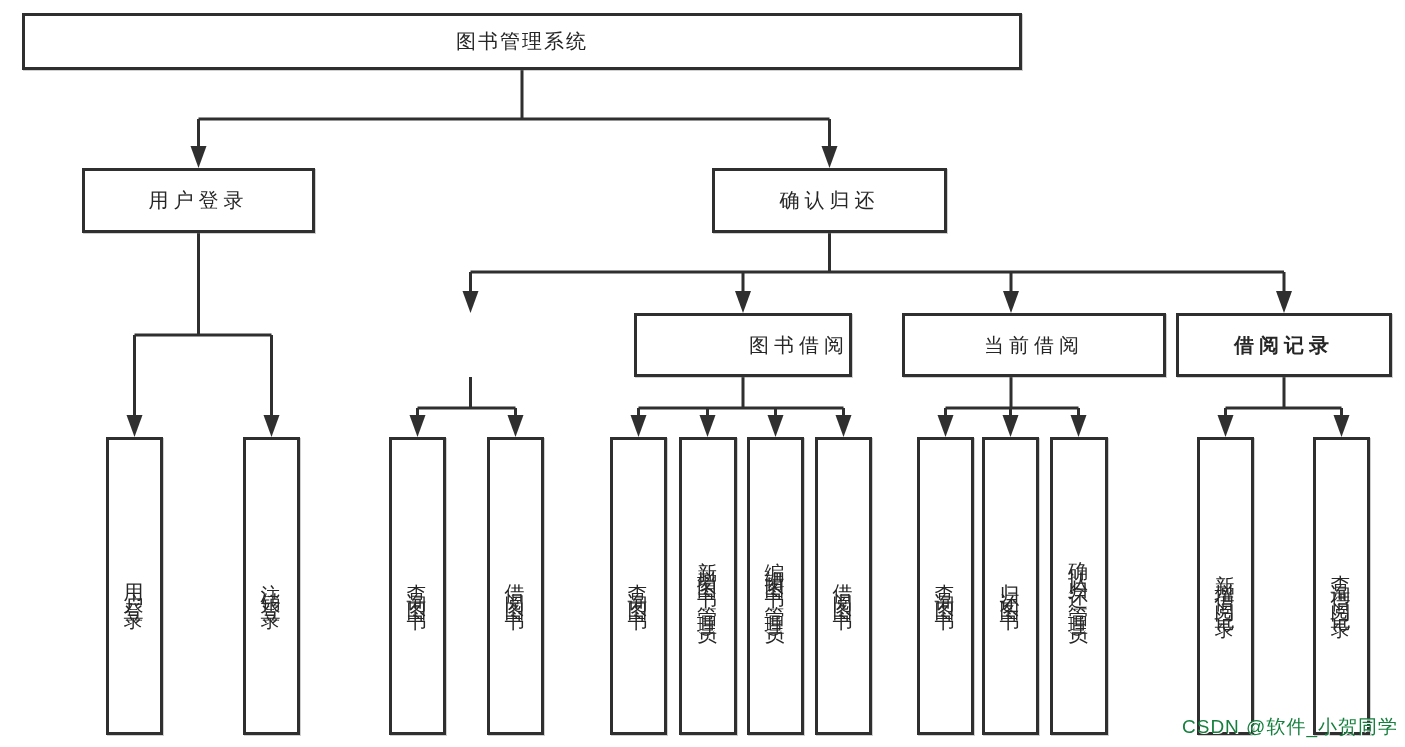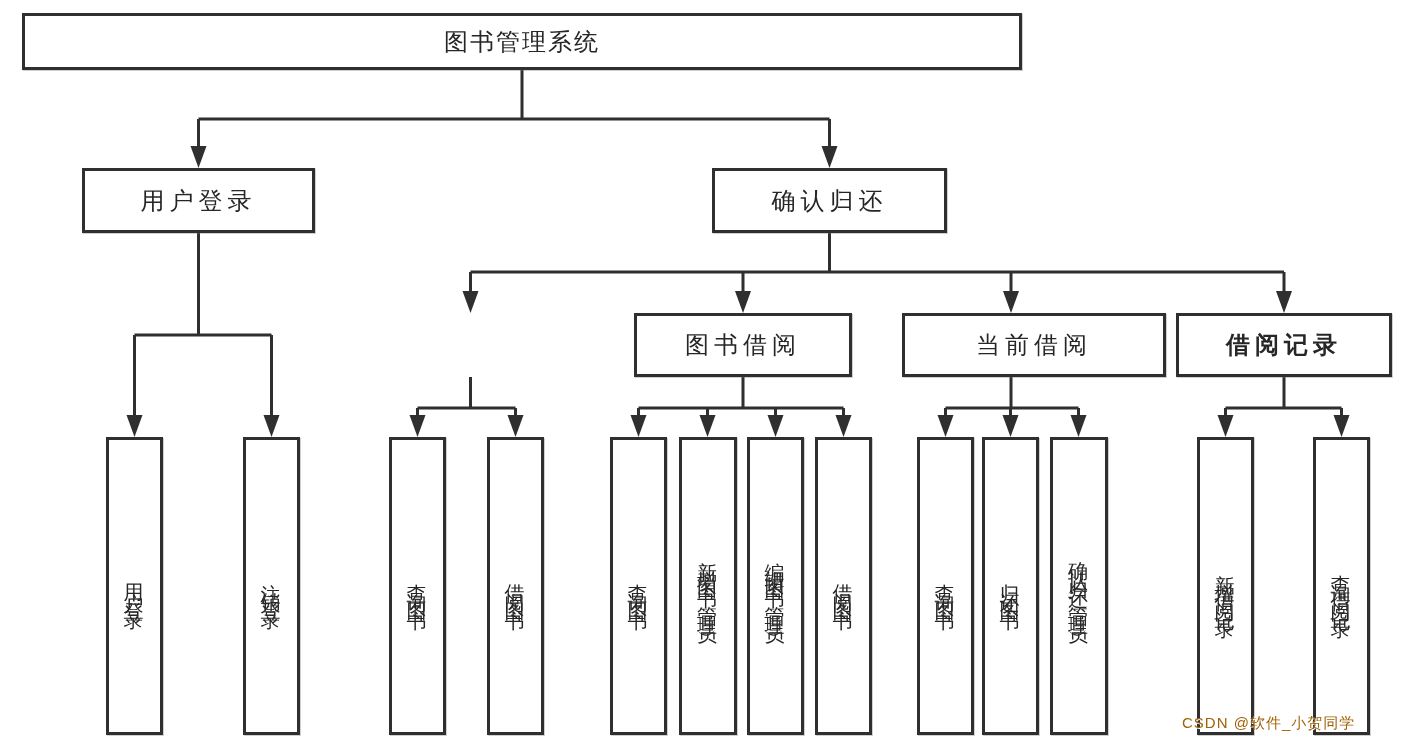--- a/index.html
+++ b/index.html
@@ -8,32 +8,32 @@
     background:#ffffff; overflow:hidden;
     font-family:"Liberation Sans", sans-serif;
   }
   .node {
     position:absolute; box-sizing:border-box;
     border:3px solid #2f2f2f; background:#ffffff;
     display:flex; align-items:center; justify-content:center;
     box-shadow:1px 1px 0 rgba(120,120,120,0.35);
   }
   .label { color:#262626; }
-  .h .label { font-size:24px; letter-spacing:5px; white-space:nowrap; }
+  .h .label { font-size:20px; letter-spacing:5px; white-space:nowrap; }
   .root .label { letter-spacing:2px; }
   .v .label {
     writing-mode:vertical-rl; font-size:20px; letter-spacing:9px;
     white-space:nowrap;
   }
   #connectors { position:absolute; left:0; top:0; pointer-events:none; }
   #connectors path { stroke:#2f2f2f; stroke-width:3; fill:none; }
   #connectors polygon { fill:#2f2f2f; stroke:none; }
   .watermark {
     position:absolute; left:1182px; top:714px;
-    font-size:15px; letter-spacing:1px; color:#a16207;
+    font-size:19px; letter-spacing:1px; color:#15803d;
     text-shadow:1px 1px 0 #ffffff; white-space:nowrap; z-index:5;
   }
 </style>
 </head>
 <body>
 
 <div id="stage">
 
   <svg id="connectors" width="1405" height="747" viewBox="0 0 1405 747" aria-hidden="true">
 
@@ -89,21 +89,21 @@
     <span class="label">图书管理系统</span>
   </div>
 
   <div class="node h" style="left:82px; top:168px; width:233px; height:65px;">
     <span class="label">用户登录</span>
   </div>
   <div class="node h" style="left:712px; top:168px; width:235px; height:65px;">
     <span class="label">确认归还</span>
   </div>
 
-  <div class="node h" style="left:634px; top:313px; width:218px; height:64px;">
+  <div class="node h" style="left:634px; top:313px; width:218px; height:64px;justify-content:flex-end;">
     <span class="label">图书借阅</span>
   </div>
   <div class="node h" style="left:902px; top:313px; width:264px; height:64px;">
     <span class="label">当前借阅</span>
   </div>
   <div class="node h" style="left:1176px; top:313px; width:216px; height:64px;font-weight:bold;">
     <span class="label">借阅记录</span>
   </div>
 
   <div class="node v" style="left:106px; top:437px; width:57px; height:298px;">

